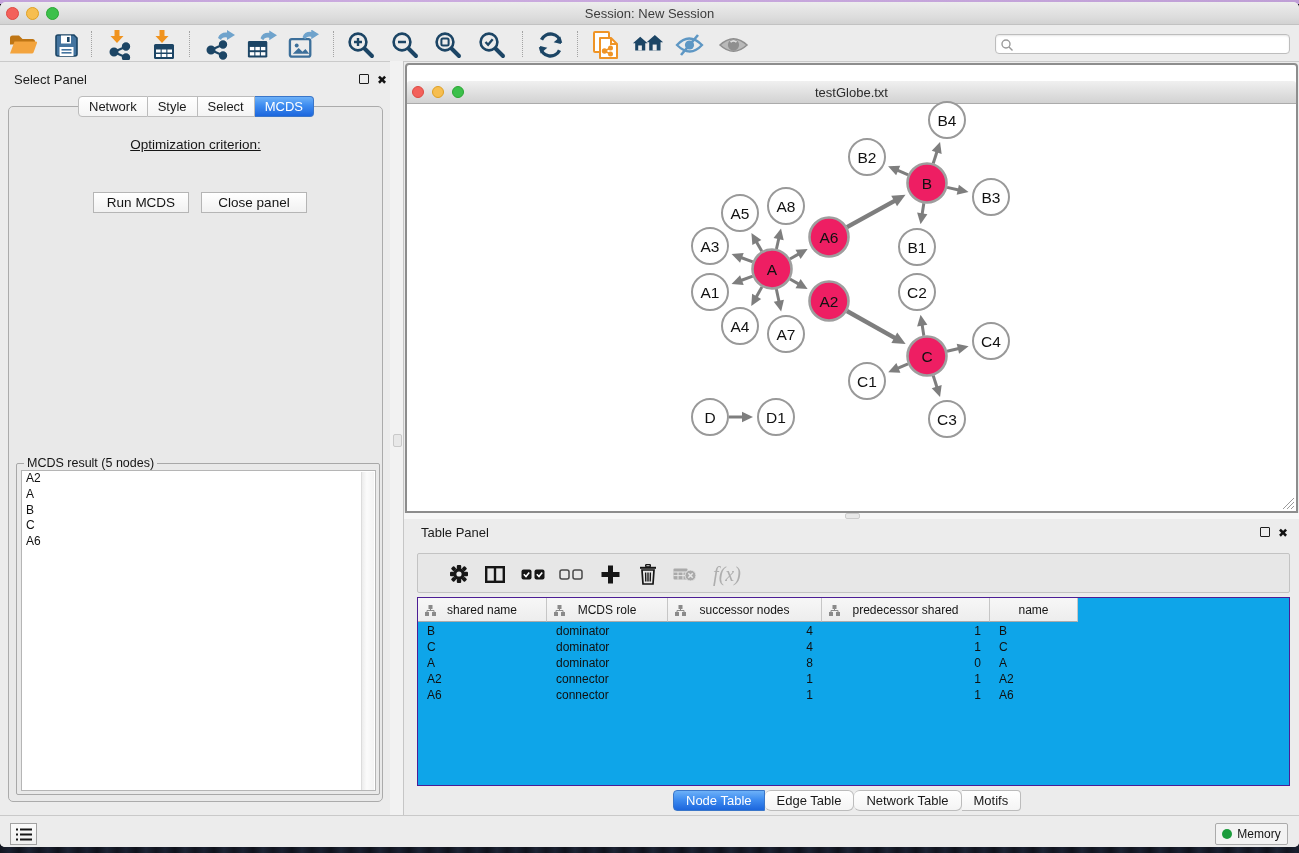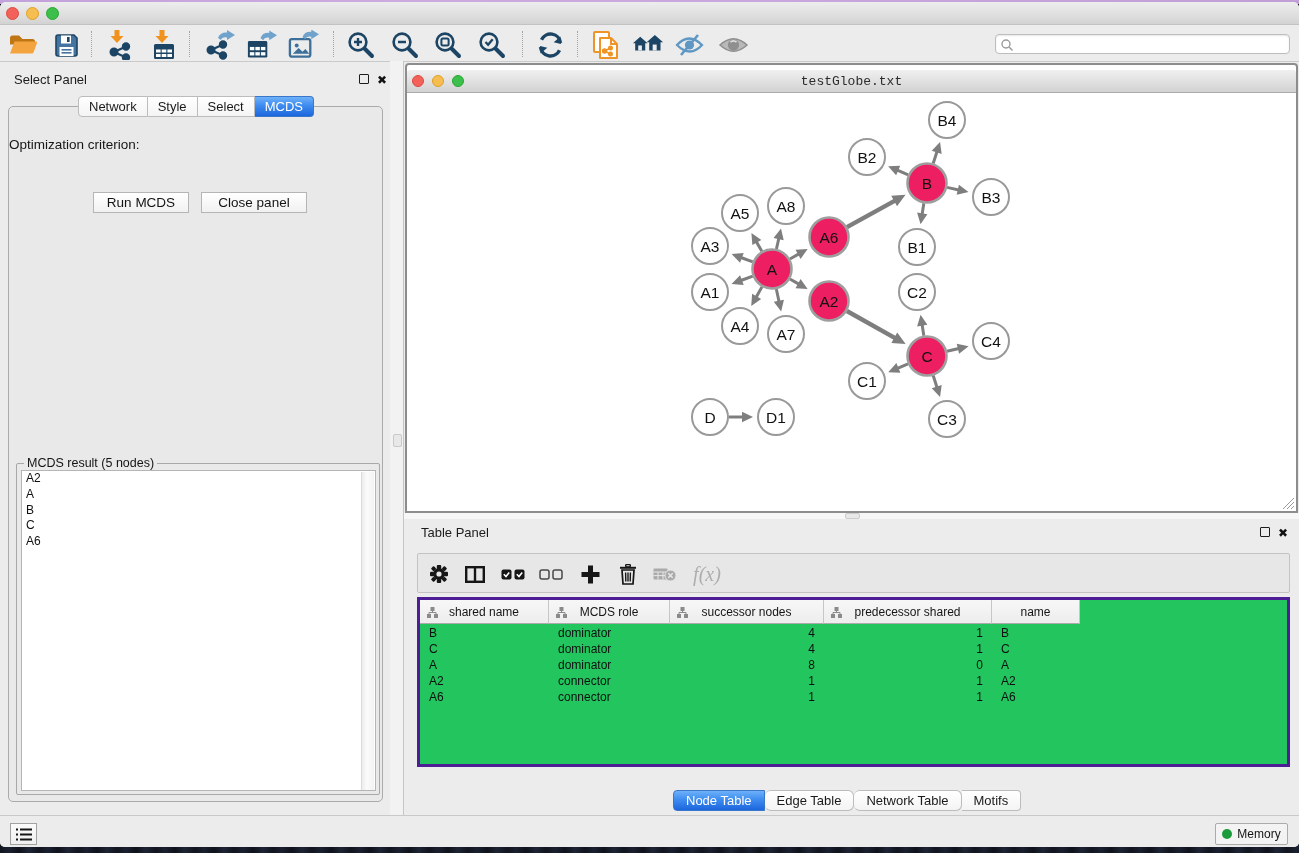--- a/index.html
+++ b/index.html
@@ -66,21 +66,21 @@
     font-size:13px; color:#1a1a1a; background:linear-gradient(#ffffff,#f4f4f4);
     border:1px solid #bcbcbc; border-left:none;
     display:flex; align-items:center; justify-content:center;
   }
   .cp-tab:first-child, .bt-tab:first-child { border-left:1px solid #bcbcbc; border-radius:4px 0 0 4px; }
   .cp-tab:last-child, .bt-tab:last-child { border-radius:0 4px 4px 0; }
   .cp-tab.active, .bt-tab.active {
     background:linear-gradient(#6db1f8,#3e8cf0 45%,#1c66dd);
     color:#fff; border-color:#3a76c9;
   }
-  .opt-label { position:absolute; left:0; top:30px; width:100%; text-align:left; font-size:13.5px; color:#161616; }
+  .opt-label { position:absolute; left:0; top:30px; width:100%; text-align:center; font-size:13.5px; color:#161616;text-decoration:underline; }
   .dropdown {
     position:absolute; left:43px; top:51px; width:312px; height:22px;
     background:#fff; border:1px solid #b2b2b2; border-radius:5px;
     font-size:13.5px; color:#111; line-height:20px; padding-left:12px;
   }
   .dd-stepper {
     position:absolute; right:-1px; top:-1px; width:22px; height:22px;
     border-radius:0 5px 5px 0;
     background:linear-gradient(#72b2f8,#3d8af0 45%,#1e66dd);
     display:flex; align-items:center; justify-content:center;
@@ -125,40 +125,40 @@
   .grip-h {
     position:absolute; left:441px; top:0px; width:15px; height:6px;
     background:#e8e8e8; border:1px solid #cccccc; border-radius:2px;
   }
   
   .net-window {
     position:absolute; left:405px; top:61px; width:893px; height:450px;
     background:#fff; border:2px solid #8d8d8d; border-radius:4px 4px 0 0;
   }
   .net-titlebar {
-    position:absolute; left:0; top:5px; width:100%; height:23px;
+    position:absolute; left:0; top:16px; width:100%; height:23px;
     background:linear-gradient(#f0f0f0,#dedede 60%,#d2d2d2);
-    border-bottom:1px solid #ababab; border-radius:3px 3px 0 0;font-family:Liberation Mono, monospace;
+    border-bottom:1px solid #ababab; border-radius:3px 3px 0 0;
   }
   .net-titlebar .traffic { width:12px; height:12px; top:5px; }
   .nt-red { left:5px; } .nt-yellow { left:25px; } .nt-green { left:45px; }
   .net-title { position:absolute; top:4px; width:100%; text-align:center; font-size:13px; color:#2c2c2c; }
   .net-canvas { position:absolute; left:0; top:24px; width:889px; height:422px; }
   .resize-grip { position:absolute; right:1px; bottom:1px; }
   
   .table-panel { position:absolute; left:404px; top:517px; width:895px; height:296px; }
   .tp-toolbar {
     position:absolute; left:13px; top:34px; width:873px; height:40px;
     background:#e7e7e7; border:1px solid #c3c3c3; border-radius:2px;
   }
-  .tp-tool { position:absolute; top:7px; width:26px; height:26px; display:flex; align-items:center; justify-content:center; }
+  .tp-tool { position:absolute; top:7px; width:26px; height:26px; display:flex; align-items:center; justify-content:center;margin-left:20px; }
   .fx-label { font-size:20px; font-family:"Liberation Serif","DejaVu Serif",serif; font-style:italic; color:#aeaeae; }
   .tp-table {
-    position:absolute; left:13px; top:78px; width:873px; height:170px;
-    background:#22c55e; border:3px solid #4c1d95; overflow:hidden;
+    position:absolute; left:13px; top:78px; width:873px; height:189px;
+    background:#0ea5e9; border:1px solid #4c1d95; overflow:hidden;
   }
   .tbl-header { position:absolute; left:0; top:0; height:24px; display:flex; }
   .th-cell {
     height:24px; background:linear-gradient(#f7f7f7,#ededed);
     border-right:1px solid #c6c6c6; border-bottom:1px solid #ababab;
     display:flex; align-items:center; justify-content:center;
     font-size:12px; color:#151515; position:relative;
   }
   .th-cell svg { position:absolute; left:7px; top:7px; }
   .tbl-rows { position:absolute; left:0; top:25px; width:100%; }
@@ -190,20 +190,21 @@
 
 <div class="desktop-top"></div>
 <div class="desktop-bottom"></div>
 
 <div class="app-window">
 
   <div class="titlebar">
     <div class="traffic tl-red"></div>
     <div class="traffic tl-yellow"></div>
     <div class="traffic tl-green"></div>
+    <div class="title-text">Session: New Session</div>
   </div>
 
   <div class="toolbar">
     <div class="tb-icon" style="left:6px">
       <svg width="29" height="26" viewBox="0 0 29 26">
         <path d="M2 6 q0-2.5 2.5-2.5 h6.5 l3.5 3.5 h10 q2.5 0 2.5 2.5 v3 H2 z" fill="#bf7615"></path>
         <path d="M2 21.5 L6.5 9.5 h21.5 q1.5 0 1 1.5 l-3.5 9.5 q-0.4 1-1.6 1 z" fill="#f3a43e"></path>
       </svg>
     </div>
     <div class="tb-icon" style="left:50px">

